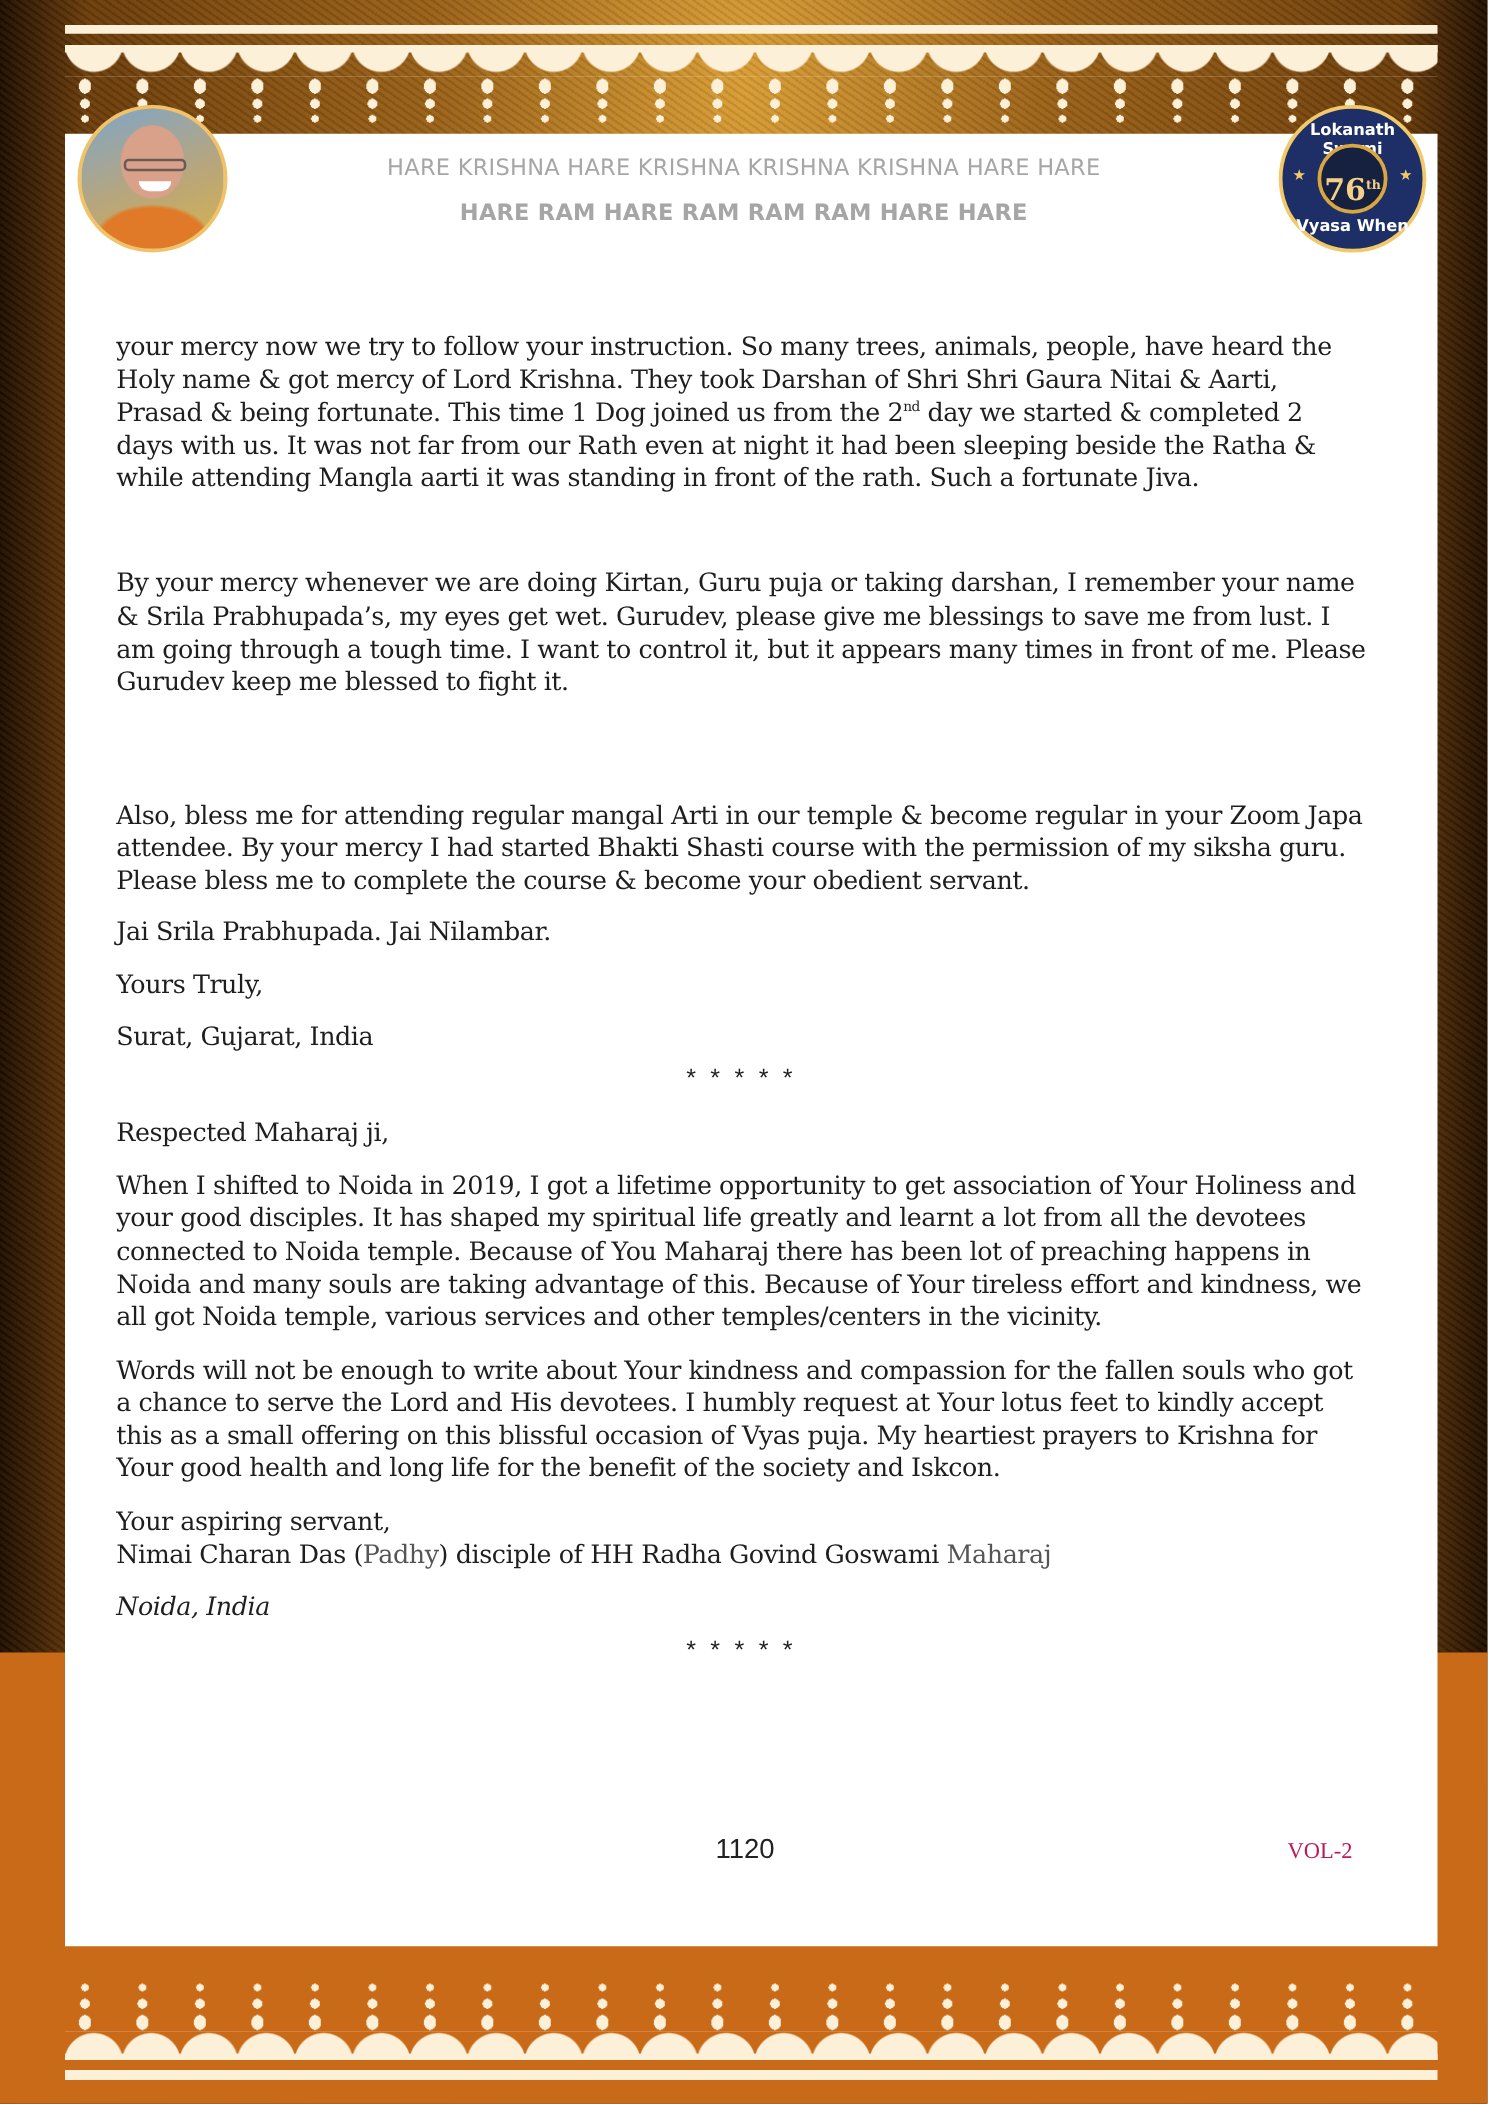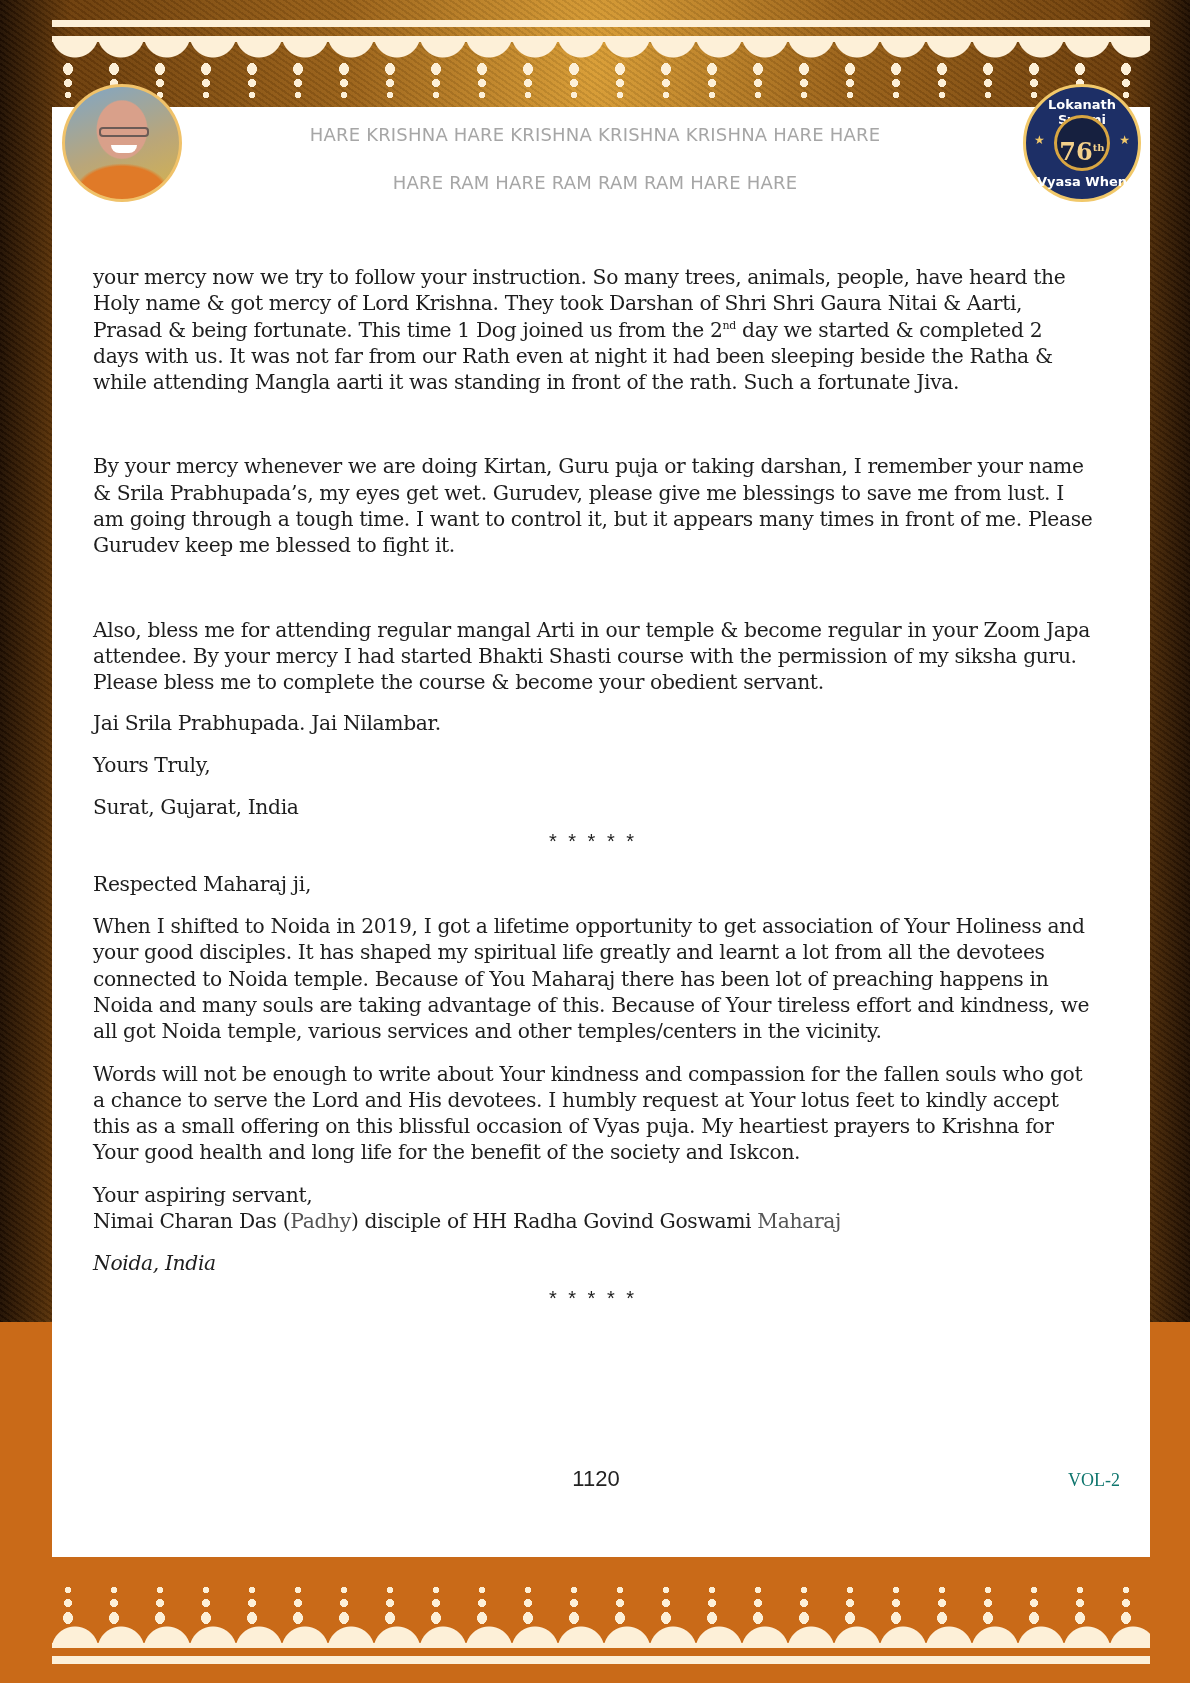--- a/index.html
+++ b/index.html
@@ -108,42 +108,42 @@
     position: absolute; top: 46px; color: #f1c86a; font-size: 12px;
   }
   .badge .star-l { left: 8px; }
   .badge .star-r { right: 8px; }
 
   .mantra {
     position: absolute; left: 180px; width: 830px; text-align: center;
     font-family: "DejaVu Sans", sans-serif; color: #a6a6a6; font-size: 18px; letter-spacing: 0.2px;
   }
   .mantra-1 { top: 124px; }
-  .mantra-2 { top: 172px; }
+  .mantra-2 { top: 160px; font-weight: bold; }
 
   .body-text {
     position: absolute; left: 93px; top: 264px; width: 1000px;
     color: #1e1e1e; font-size: 20.3px; line-height: 26.3px;
     font-family: "DejaVu Serif", serif;
     letter-spacing: -0.35px;
   }
   .body-text p { margin: 0; }
   .sup { font-size: 11px; vertical-align: super; line-height: 0; margin-top: 24px; }
   .stars {
     text-align: center; font-family: "Liberation Sans", sans-serif; font-size: 20px; letter-spacing: 3px;
   }
   .gray { color: #555; }
 
   .page-number {
     position: absolute; left: 560px; top: 1466px; width: 72px; text-align: center;
     font-family: "Liberation Sans", sans-serif; font-size: 22px; color: #222;
   }
   .vol {
-    position: absolute; left: 1068px; top: 1470px; font-family: "Liberation Serif", serif;
-    font-size: 18px; color: #0f766e;
+    position: absolute; left: 1030px; top: 1470px; font-family: "Liberation Serif", serif;
+    font-size: 18px; color: #be185d;
   }
 </style>
 </head>
 <body>
 
 <div class="bg-texture"></div>
 <div class="bg-orange"></div>
 
 <div class="top-stripe"></div>
 <div class="scallop-band"></div>
@@ -167,21 +167,21 @@
   <span class="star-r">★</span>
   <div class="ring-text-bot">Vyasa When</div>
 </div>
 
 <div class="mantra mantra-1">HARE KRISHNA HARE KRISHNA KRISHNA KRISHNA HARE HARE</div>
 <div class="mantra mantra-2">HARE RAM HARE RAM RAM RAM HARE HARE</div>
 
 <div class="body-text">
   <p style="hyphens:manual;"><span>your mercy now we try to follow your instruction. So many trees, animals, people, have heard the Holy name &amp; got mercy of Lord Krishna. They took Darshan of Shri Shri Gaura Nitai &amp; Aar­ti, Prasad &amp; being fortunate. This time 1 Dog joined us from the 2</span><span class="sup">nd</span><span> day we started &amp; completed 2 days with us. It was not far from our Rath even at night it had been sleeping beside the Ratha &amp; while attending Mangla aarti it was standing in front of the rath. Such a fortunate Jiva.</span></p>
   <p style="margin-top:58px;">By your mercy whenever we are doing Kirtan, Guru puja or taking darshan, I remember your name &amp; Srila Prabhupada’s, my eyes get wet. Gurudev, please give me blessings to save me from lust. I am going through a tough time. I want to control it, but it appears many times in front of me. Please Gurudev keep me blessed to fight it.</p>
-  <p style="margin-top:58px;">Also, bless me for attending regular mangal Arti in our temple &amp; become regular in your Zoom Japa attendee. By your mercy I had started Bhakti Shasti course with the permission of my sik­sha guru. Please bless me to complete the course &amp; become your obedient servant.</p>
+  <p style="margin-top:80px;">Also, bless me for attending regular mangal Arti in our temple &amp; become regular in your Zoom Japa attendee. By your mercy I had started Bhakti Shasti course with the permission of my sik­sha guru. Please bless me to complete the course &amp; become your obedient servant.</p>
   <p style="margin-top:14px;">Jai Srila Prabhupada. Jai Nilambar.</p>
   <p style="margin-top:16px;">Yours Truly,</p>
   <p style="margin-top:16px;">Surat, Gujarat, India</p>
   <p class="stars" style="margin-top:8px;">* * * * *</p>
   <p style="margin-top:16px;">Respected Maharaj ji,</p>
   <p style="margin-top:16px;">When I shifted to Noida in 2019, I got a lifetime opportunity to get association of Your Holiness and your good disciples. It has shaped my spiritual life greatly and learnt a lot from all the dev­otees connected to Noida temple. Because of You Maharaj there has been lot of preaching hap­pens in Noida and many souls are taking advantage of this. Because of Your tireless effort and kindness, we all got Noida temple, various services and other temples/centers in the vicinity.</p>
   <p style="margin-top:16px;">Words will not be enough to write about Your kindness and compassion for the fallen souls who got a chance to serve the Lord and His devotees. I humbly request at Your lotus feet to kindly accept this as a small offering on this blissful occasion of Vyas puja. My heartiest prayers to Krishna for Your good health and long life for the benefit of the society and Iskcon.</p>
   <p style="margin-top:16px;">Your aspiring servant,</p>
   <p><span>Nimai Charan Das (</span><span class="gray">Padhy</span><span>) disciple of HH Radha Govind Goswami </span><span class="gray">Maharaj</span></p>
   <p style="margin-top:16px;font-style:italic;">Noida, India</p>

